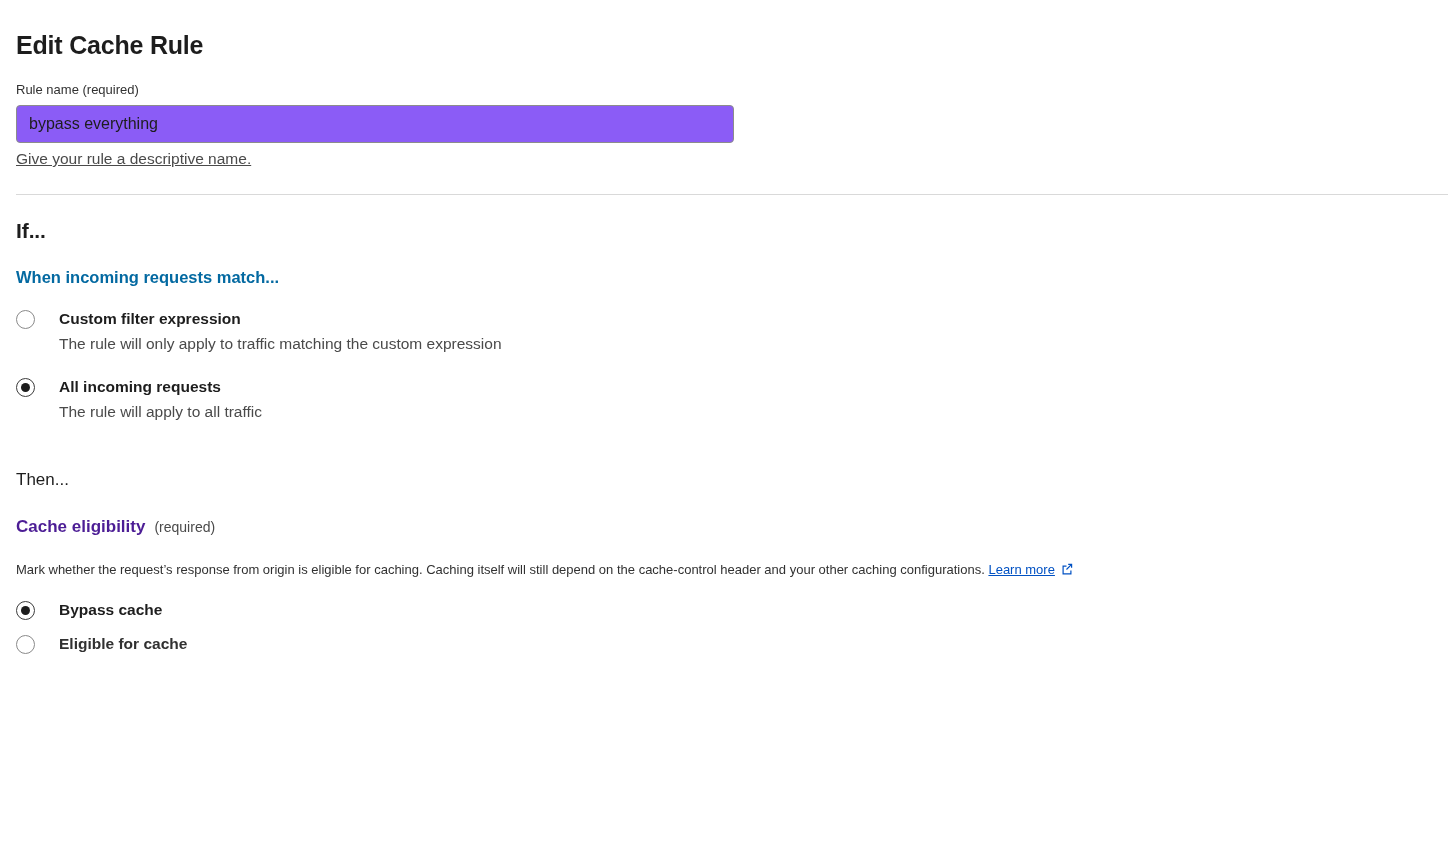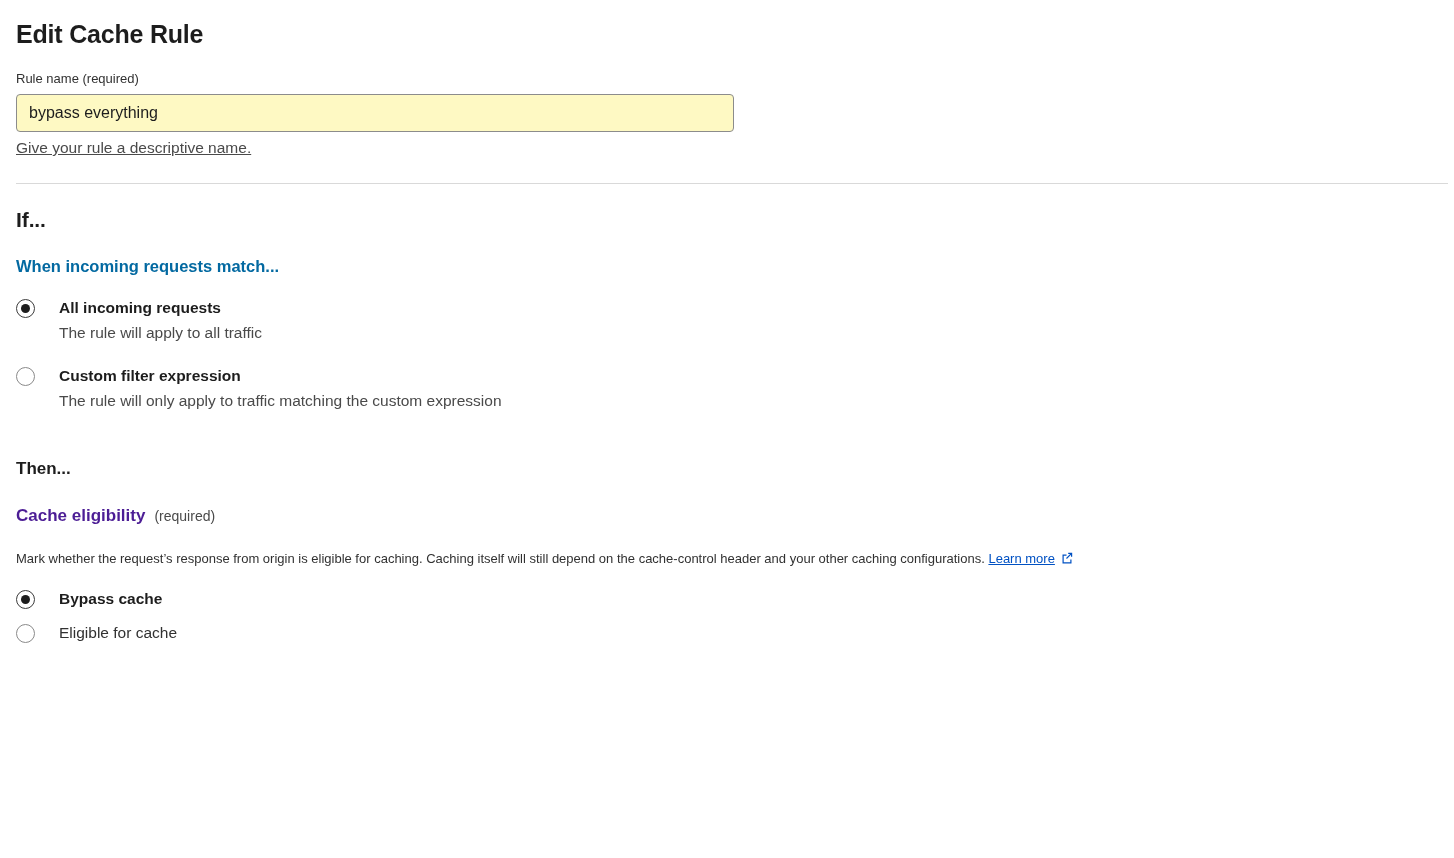--- a/index.html
+++ b/index.html
@@ -9,21 +9,21 @@
     background: #ffffff;
   }
   body {
     width: 1454px;
     height: 858px;
     font-family: "Liberation Sans", sans-serif;
     color: #1d1d1d;
     overflow: hidden;
   }
   .page {
-    padding: 16px 16px 0 16px;
+    padding: 27px 16px 0 16px;
     width: 1454px;
   }
   .page-title {
     font-size: 25px;
     font-weight: bold;
     letter-spacing: -0.2px;
     margin: 4px 0 22px 0;
     color: #1d1d1d;
   }
   .field-label {
@@ -33,21 +33,21 @@
   }
   .text-input {
     width: 718px;
     height: 38px;
     border: 1px solid #8c8c8c;
     border-radius: 4px;
     padding: 0 12px;
     font-size: 16px;
     font-family: "Liberation Sans", sans-serif;
     color: #1d1d1d;
-    background: #fef9c3;
+    background: #8b5cf6;
     outline: none;
     display: flex;
     align-items: center;
   }
   .field-help {
     font-size: 15.5px;
     color: #4a4a4a;
     margin-top: 7px;
     text-decoration: underline;
   }
@@ -104,30 +104,30 @@
     top: 4px;
     left: 4px;
   }
   .radio-texts { display: block; }
   .radio-title {
     font-size: 15.5px;
     font-weight: bold;
     color: #1d1d1d;
     line-height: 1.25;
   }
-  .radio-title.normal { font-weight: normal; color: #313131; }
+  .radio-title.normal { font-weight: bold; color: #313131; }
   .radio-desc {
     font-size: 15.5px;
     color: #4a4a4a;
     margin-top: 6px;
     line-height: 1.3;
   }
   .then-heading {
     font-size: 17px;
-    font-weight: bold;
+    font-weight: normal;
     color: #1d1d1d;
     margin: 48px 0 0 0;
   }
   .cache-elig-row {
     display: flex;
     align-items: baseline;
     margin-top: 27px;
   }
   .cache-elig-title {
     font-size: 17px;
@@ -174,32 +174,32 @@
 
   <hr class="divider">
 
   <div class="section-heading">If...</div>
 
   <div class="sub-heading">When incoming requests match...</div>
 
   <div class="radio-group">
 
     <div class="radio-row">
+      <span class="radio"></span>
+      <span class="radio-texts">
+        <span class="radio-title">Custom filter expression</span>
+        <div class="radio-desc">The rule will only apply to traffic matching the custom expression</div>
+      </span>
+    </div>
+
+    <div class="radio-row">
       <span class="radio checked"></span>
       <span class="radio-texts">
         <span class="radio-title">All incoming requests</span>
         <div class="radio-desc">The rule will apply to all traffic</div>
-      </span>
-    </div>
-
-    <div class="radio-row">
-      <span class="radio"></span>
-      <span class="radio-texts">
-        <span class="radio-title">Custom filter expression</span>
-        <div class="radio-desc">The rule will only apply to traffic matching the custom expression</div>
       </span>
     </div>
 
   </div>
 
   <div class="then-heading">Then...</div>
 
   <div class="cache-elig-row">
     <span class="cache-elig-title">Cache eligibility</span>
     <span class="cache-elig-required">(required)</span>

